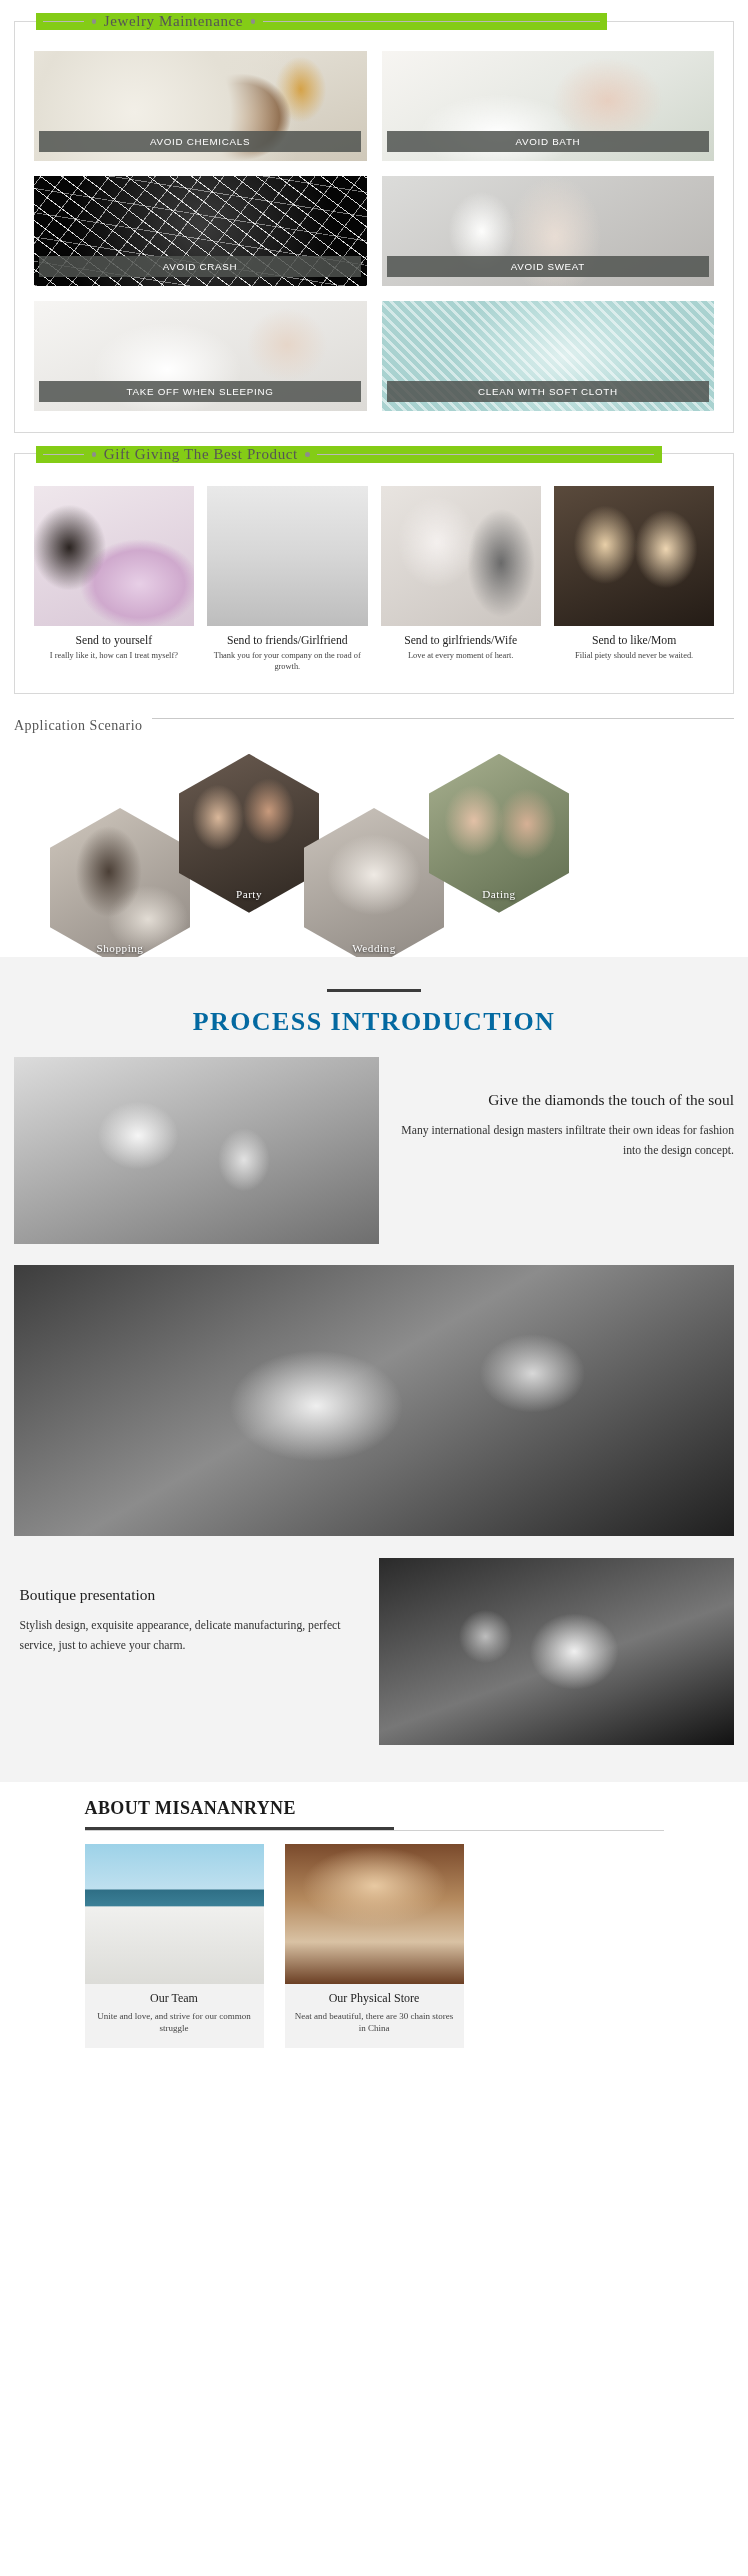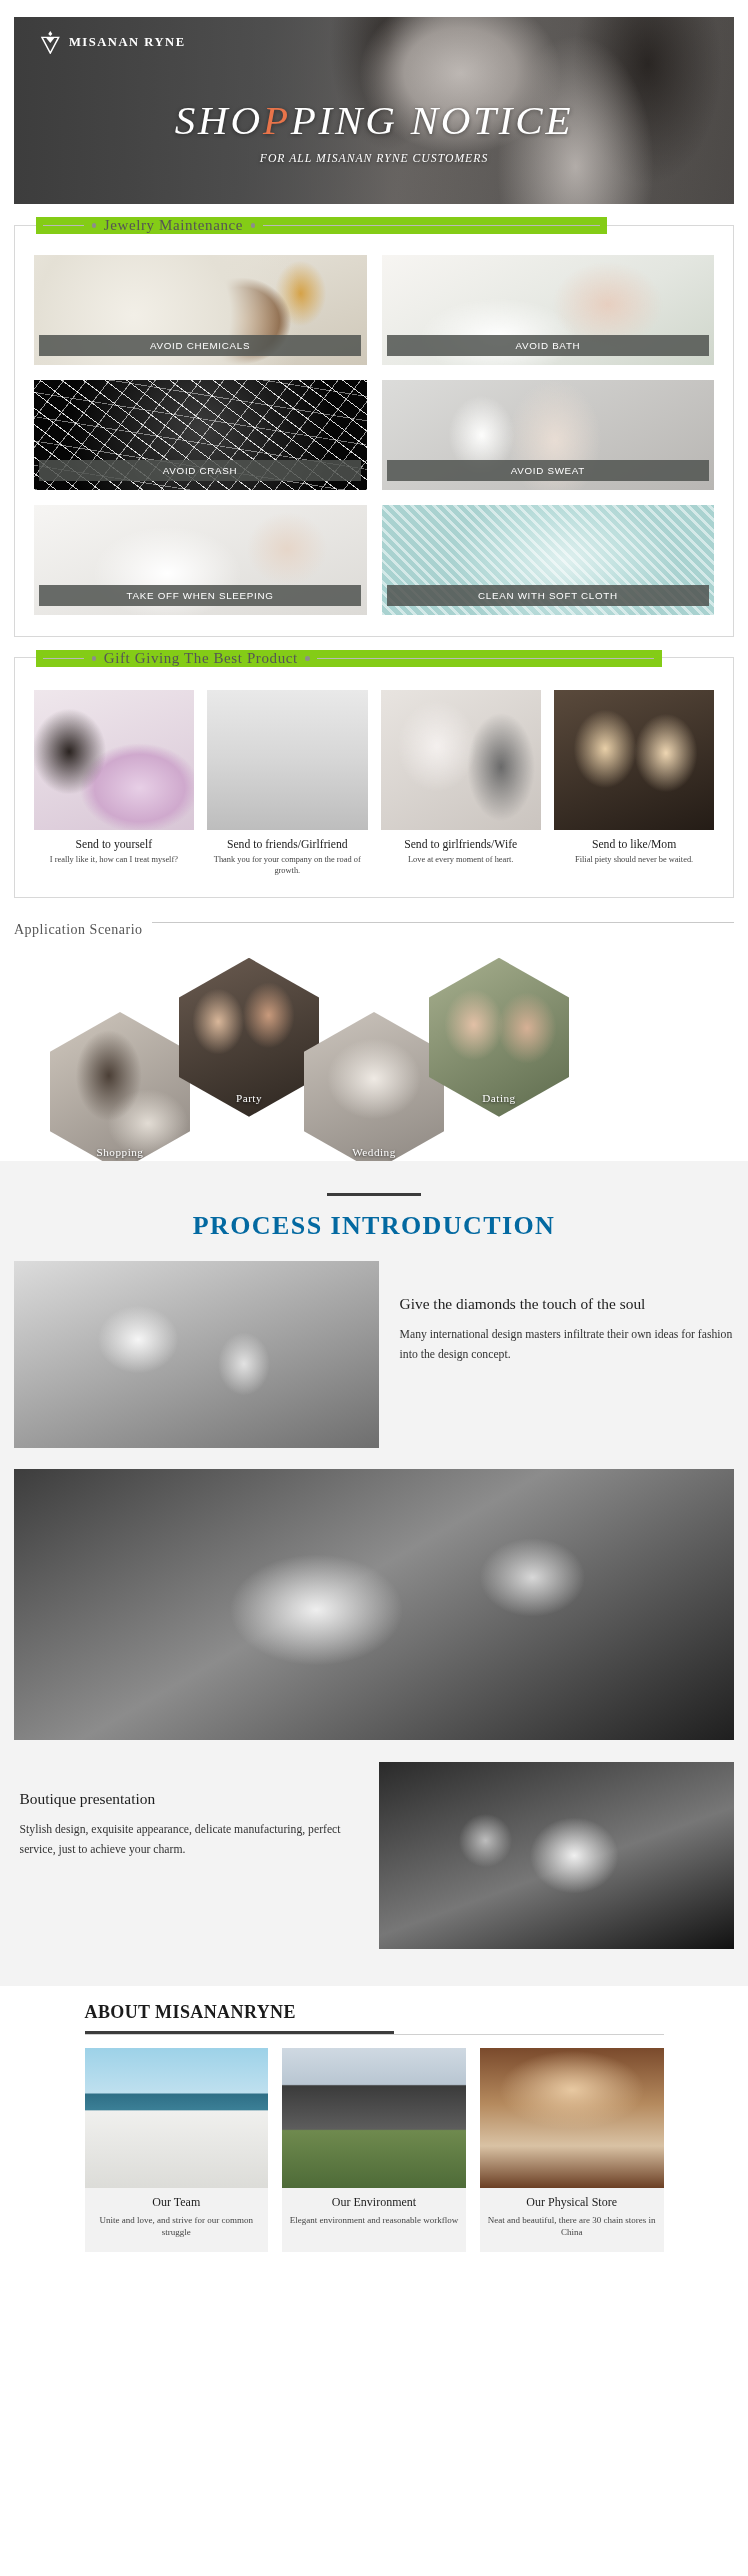--- a/index.html
+++ b/index.html
@@ -171,21 +171,21 @@
     font-family:"Liberation Serif", serif; margin-bottom:20.6px;
   }
   .proc-row { display:flex; gap:0; align-items:stretch; }
   .proc-img-a {
     width:365px; height:187px;
     background:
       radial-gradient(ellipse 56px 47px at 34% 42%, #f6f6f6 0%, rgba(0,0,0,0) 72%),
       radial-gradient(ellipse 37px 45px at 63% 55%, #e2e2e2 0%, rgba(0,0,0,0) 70%),
       linear-gradient(160deg,#dcdcdc,#9b9b9b 60%,#6e6e6e);
   }
-  .proc-txt { flex:1; padding:34px 0 0 20.6px; }
+  .proc-txt { flex:1; padding:34px 0 0 20.6px;text-align:right; }
   .proc-h { font-size:15.4px; color:#1c1c1c; margin-bottom:11.2px; font-family:"Liberation Serif", serif;}
   .proc-p { font-size:11.7px; color:#333; line-height:1.75; font-family:"Liberation Serif", serif;}
   .proc-wide {
     width:720px; height:271px; margin:20.6px auto 0 auto;
     background:
       radial-gradient(ellipse 131px 84px at 42% 52%, #efefef 0%, rgba(0,0,0,0) 66%),
       radial-gradient(ellipse 75px 56px at 72% 40%, #d8d8d8 0%, rgba(0,0,0,0) 70%),
       linear-gradient(150deg,#3d3d3d,#8c8c8c 45%,#1f1f1f);
   }
   .proc-row2 { display:flex; margin-top:22.4px; align-items:flex-start;}
@@ -199,59 +199,39 @@
   }
 
   
   .about { width:579px; margin:16px auto 0 auto; padding-bottom:18.7px;}
   .about-title {
     font-size:18px; font-weight:bold; letter-spacing:0.4px; color:#1b1b1b;
     padding-bottom:7.5px; font-family:"Liberation Serif", serif;
   }
   .about-rule { height:2.8px; background:#3c3c3c; width:309px; margin-bottom:0; }
   .about-rule2 { height:0.9px; background:#d0d0d0; width:100%; margin-bottom:13px;}
-  .about-grid { display:grid; grid-template-columns:repeat(3,1fr); gap:14px; }
+  .about-grid { display:grid; grid-template-columns:repeat(3,1fr); gap:21px; }
   .about-card { background:#f2f2f2; }
   .about-img { height:140px; width:100%; }
   .ab1{background:
       linear-gradient(180deg,#9dd2e8 0%, #bfe0ef 32%, #2f6f86 33%, #3b7f96 44%, #f0f0ee 45%, #dcdcd8 100%);}
   .ab2{background:
       linear-gradient(180deg,#cfd9e2 0%, #b9c6d2 26%, #3b3b3b 27%, #5d5d5d 58%, #6f8a4e 59%, #4e6b38 100%);}
   .ab3{background:
       radial-gradient(ellipse 103px 56px at 50% 30%, #e8c9a2 0%, rgba(0,0,0,0) 70%),
       linear-gradient(180deg,#7a4a2c 0%, #b58a5e 40%, #d9c2a4 70%, #6b3f24 100%);}
   .about-cap { text-align:center; padding:7.5px 7.5px 13px 7.5px; }
   .about-h { font-size:12px; color:#1d1d1d; font-family:"Liberation Serif", serif;}
   .about-p { font-size:9px; color:#444; margin-top:3.7px; line-height:1.4; font-family:"Liberation Serif", serif;}
 </style>
 </head>
 <body>
 
 <div class="page">
 
-  <div class="hero">
-    <div class="hero-photo"></div>
-
-    <div class="hero-logo">
-      <span class="logo-mark">
-        <svg width="20.6" height="24" viewBox="0 0 22 26">
-          <path d="M11 1 L13.2 4.2 L11 6.4 L8.8 4.2 Z" fill="#ffffff"></path>
-          <path d="M2 8 H20 L11 25 Z" fill="none" stroke="#ffffff" stroke-width="1.6"></path>
-          <path d="M6.2 8 H15.8 L11 14 Z" fill="#ffffff"></path>
-        </svg>
-      </span>
-      <span class="logo-text">MISANAN RYNE</span>
-    </div>
-
-    <div class="hero-title">
-      <span>SHO</span><span class="hl">P</span><span>PING </span><span>NOTICE</span>
-    </div>
-
-    <div class="hero-sub">FOR ALL MISANAN RYNE CUSTOMERS</div>
-  </div>
 
   <div class="panel">
     <div class="sec-head">
       <span class="line-s"></span>
       <span class="dot"></span>
       <span class="title">Jewelry Maintenance</span>
       <span class="dot"></span>
       <span class="line-l"></span>
     </div>
 
@@ -367,27 +347,20 @@
 
     <div class="about-grid">
       <div class="about-card">
         <div class="about-img ab1"></div>
         <div class="about-cap">
           <div class="about-h">Our Team</div>
           <div class="about-p">Unite and love, and strive for our common struggle</div>
         </div>
       </div>
       <div class="about-card">
-        <div class="about-img ab2"></div>
-        <div class="about-cap">
-          <div class="about-h">Our Environment</div>
-          <div class="about-p">Elegant environment and reasonable workflow</div>
-        </div>
-      </div>
-      <div class="about-card">
         <div class="about-img ab3"></div>
         <div class="about-cap">
           <div class="about-h">Our Physical Store</div>
           <div class="about-p">Neat and beautiful, there are 30 chain stores in China</div>
         </div>
       </div>
     </div>
   </div>
 
 </div>

